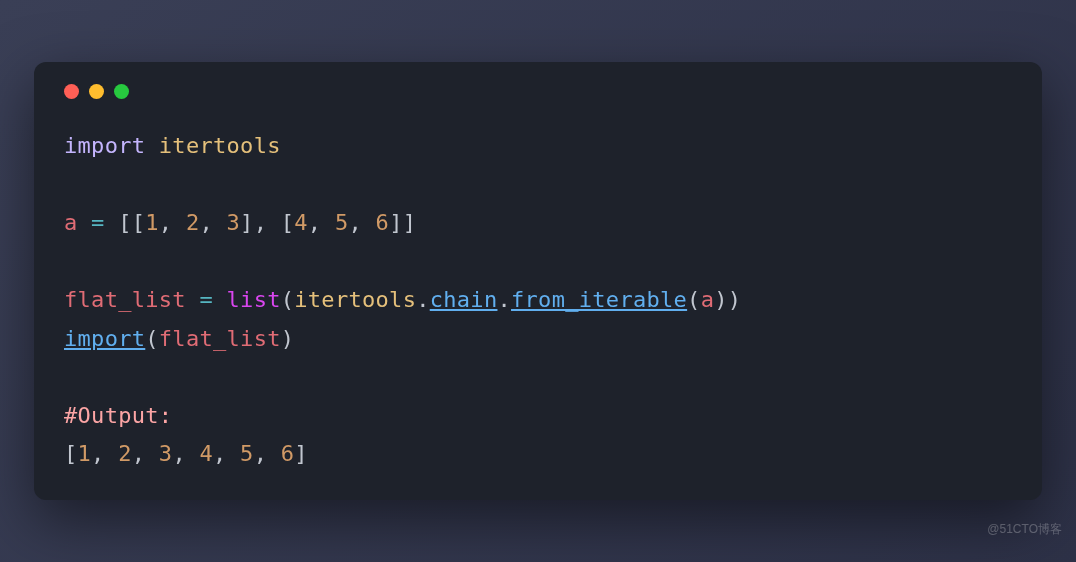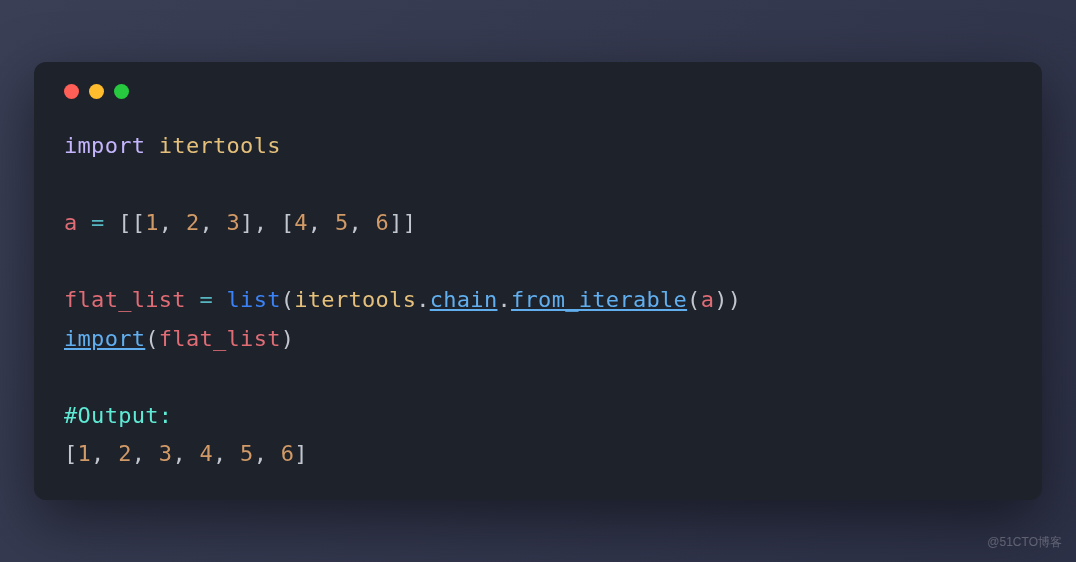--- a/index.html
+++ b/index.html
@@ -39,28 +39,28 @@
     white-space: pre;
     color: #c1c6cf;
     letter-spacing: 0.3px;
   }
   .kw   { color: #c4b5fd; text-align: right; } 
   .mod  { color: #e5c07b; } 
   .var  { color: #e06c75; } 
   .op   { color: #56b6c2; } 
   .punc { color: #c1c6cf; } 
   .num  { color: #d19a66; } 
-  .fn   { color: #3b82f6; } 
+  .fn   { color: #d946ef; } 
   .obj  { color: #e5c07b; } 
   .meth { color: #61afef; text-decoration: underline; } 
   .dot-op { color: #c1c6cf; }
-  .comment { color: #5eead4; }
+  .comment { color: #fca5a5; }
   .watermark {
     position: absolute;
-    bottom: 11px;
+    bottom: 24px;
     right: 14px;
     color: rgba(255,255,255,0.25);
     font-size: 12px;
     font-family: Arial, sans-serif;
   }
 </style>
 </head>
 <body>
 
 <div class="window">

